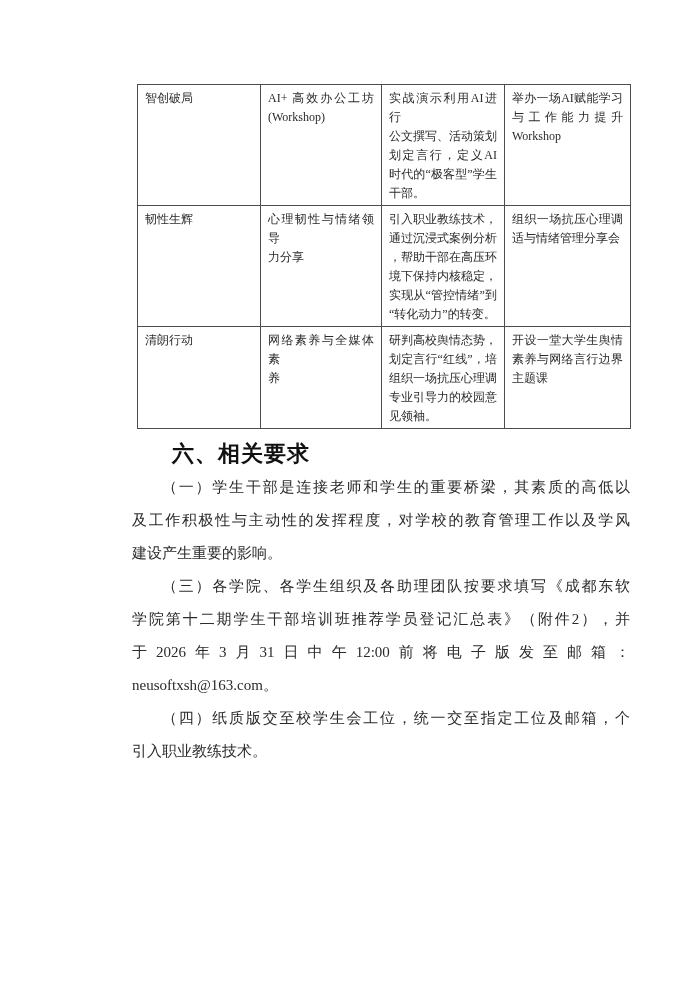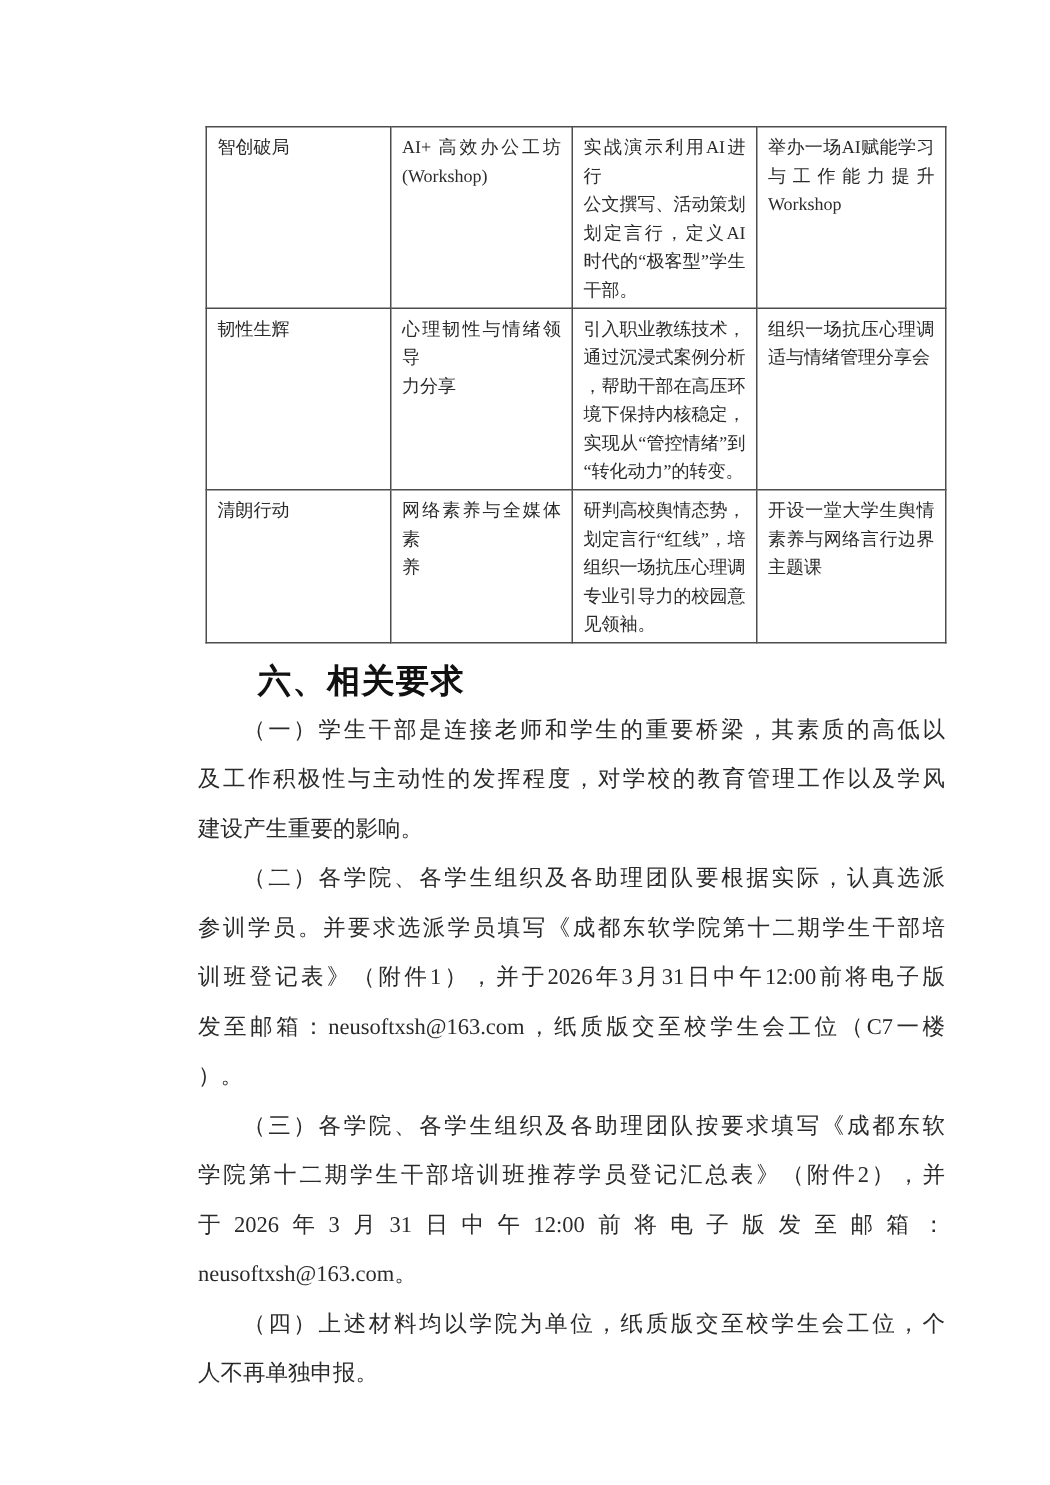--- a/index.html
+++ b/index.html
@@ -159,32 +159,25 @@
 
     <div class="heading">六、相关要求</div>
 
     <div class="paragraphs">
         <div class="para">
           <div class="pline first">（一）学生干部是连接老师和学生的重要桥梁，其素质的高低以</div>
           <div class="pline">及工作积极性与主动性的发挥程度，对学校的教育管理工作以及学风</div>
           <div class="pline last">建设产生重要的影响。</div>
         </div>
         <div class="para">
-          <div class="pline first">（二）各学院、各学生组织及各助理团队要根据实际，认真选派</div>
-          <div class="pline">参训学员。并要求选派学员填写《成都东软学院第十二期学生干部培</div>
-          <div class="pline">训班登记表》（附件1），并于2026年3月31日中午12:00前将电子版</div>
-          <div class="pline">发至邮箱：neusoftxsh@163.com，纸质版交至校学生会工位（C7一楼</div>
-          <div class="pline last">）。</div>
-        </div>
-        <div class="para">
           <div class="pline first">（三）各学院、各学生组织及各助理团队按要求填写《成都东软</div>
           <div class="pline">学院第十二期学生干部培训班推荐学员登记汇总表》（附件2），并</div>
           <div class="pline">于2026年3月31日中午12:00前将电子版发至邮箱：</div>
           <div class="pline last">neusoftxsh@163.com。</div>
         </div>
         <div class="para">
-          <div class="pline first">（四）上述材料均以学院为单位，纸质版交至校学生会工位，个</div>
-          <div class="pline last">人不再单独申报。</div>
+          <div class="pline first">（四）纸质版交至校学生会工位，统一交至指定工位及邮箱，个</div>
+          <div class="pline last">引入职业教练技术。</div>
         </div>
       </div>
 
   </div>
 </div>
 
 </body></html>

